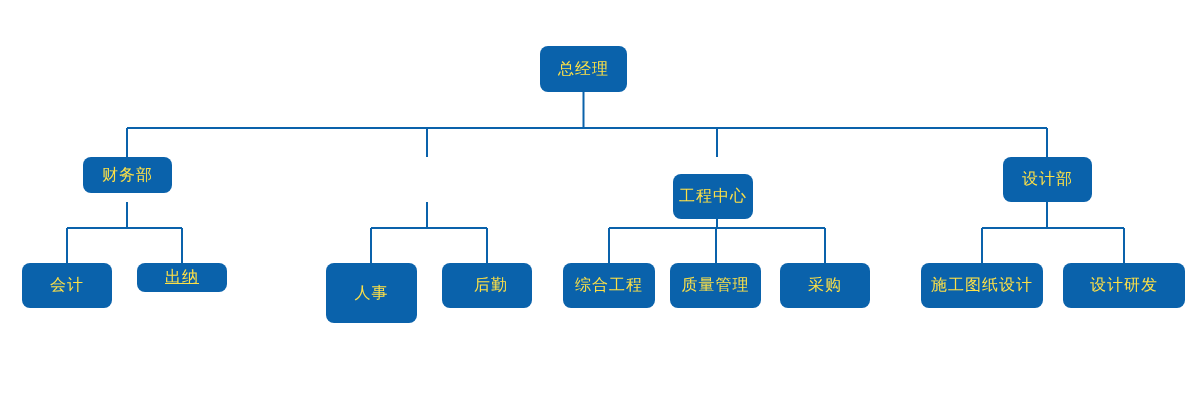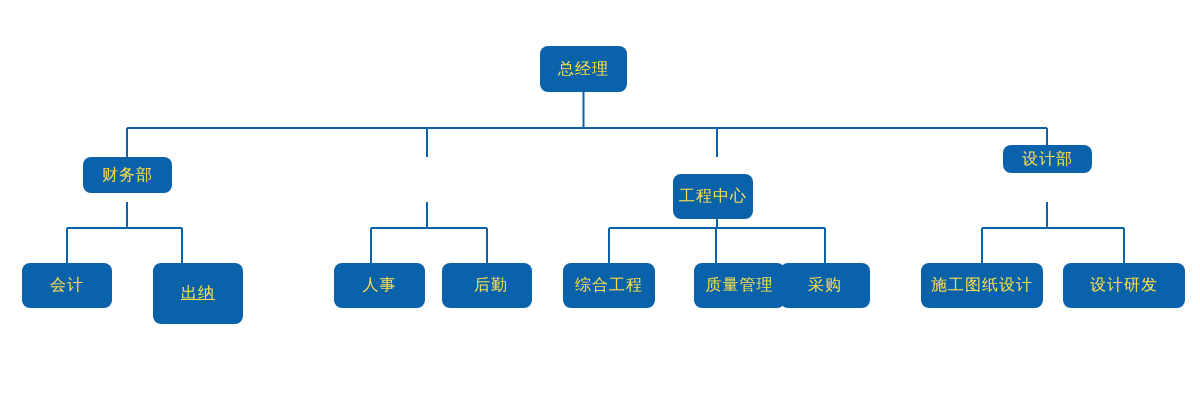--- a/index.html
+++ b/index.html
@@ -40,28 +40,28 @@
     font-weight: 400;
     letter-spacing: 1px;
     white-space: nowrap;
   }
   
   .n-root  { left: 540px;  top: 46px;  width: 87px;  height: 46px; }
   
   .n-d0 { left: 83px;   top: 157px; width: 89px;  height: 36px; }
   .n-d1 { left: 383px;  top: 157px; width: 89px;  height: 45px; }
   .n-d2 { left: 673px;  top: 174px; width: 80px;  height: 45px; }
-  .n-d3 { left: 1003px; top: 145px; width: 89px;  height: 28px; text-align: right; }
+  .n-d3 { left: 1003px; top: 157px; width: 89px;  height: 45px; text-align: right; }
   
   .n-c00 { left: 22px;   top: 263px; width: 90px;  height: 45px; }
-  .n-c01 { left: 153px;  top: 263px; width: 90px;  height: 61px; text-decoration: underline; }
-  .n-c10 { left: 326px;  top: 263px; width: 91px;  height: 45px; margin-left: 8px; }
+  .n-c01 { left: 137px;  top: 263px; width: 90px;  height: 29px; text-decoration: underline; }
+  .n-c10 { left: 326px;  top: 263px; width: 91px;  height: 60px; }
   .n-c11 { left: 442px;  top: 263px; width: 90px;  height: 45px; padding-left: 8px; }
   .n-c20 { left: 563px;  top: 263px; width: 92px;  height: 45px; }
-  .n-c21 { left: 694px;  top: 263px; width: 91px;  height: 45px; }
+  .n-c21 { left: 670px;  top: 263px; width: 91px;  height: 45px; }
   .n-c22 { left: 780px;  top: 263px; width: 90px;  height: 45px; font-family: Liberation Mono, monospace; }
   .n-c30 { left: 921px;  top: 263px; width: 122px; height: 45px; }
   .n-c31 { left: 1063px; top: 263px; width: 122px; height: 45px; }
 </style>
 </head>
 <body>
 
 <div class="canvas">
 
   <svg class="connectors" viewBox="0 0 1200 410" xmlns="http://www.w3.org/2000/svg" aria-hidden="true">

